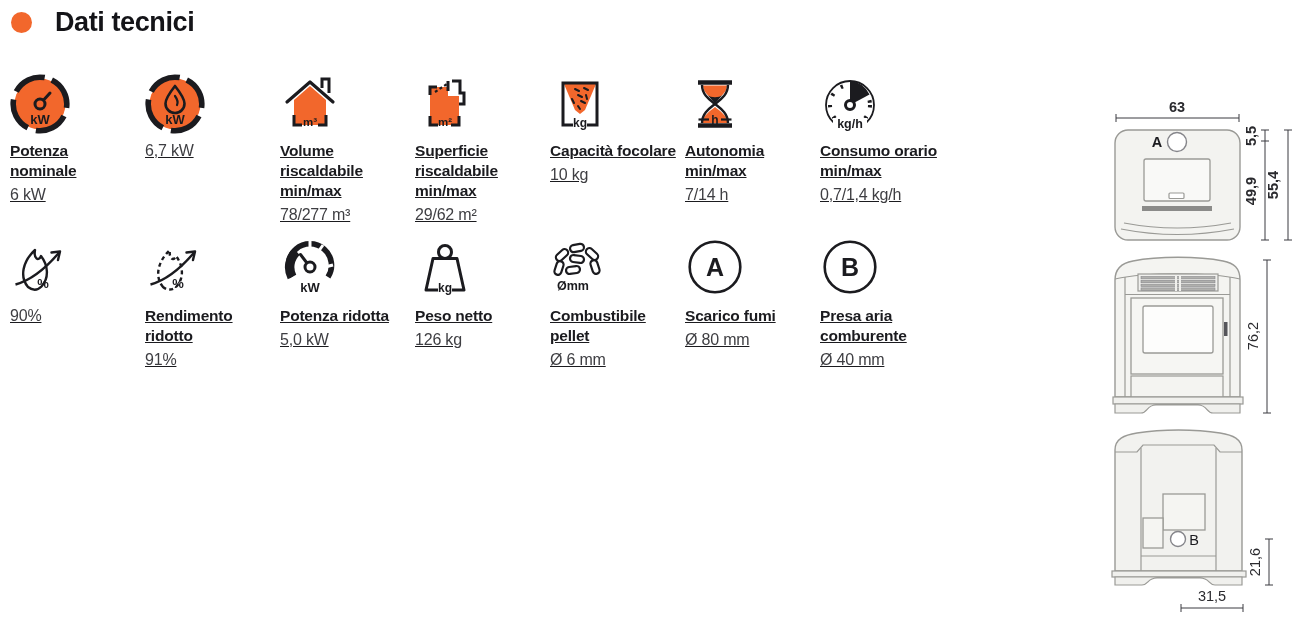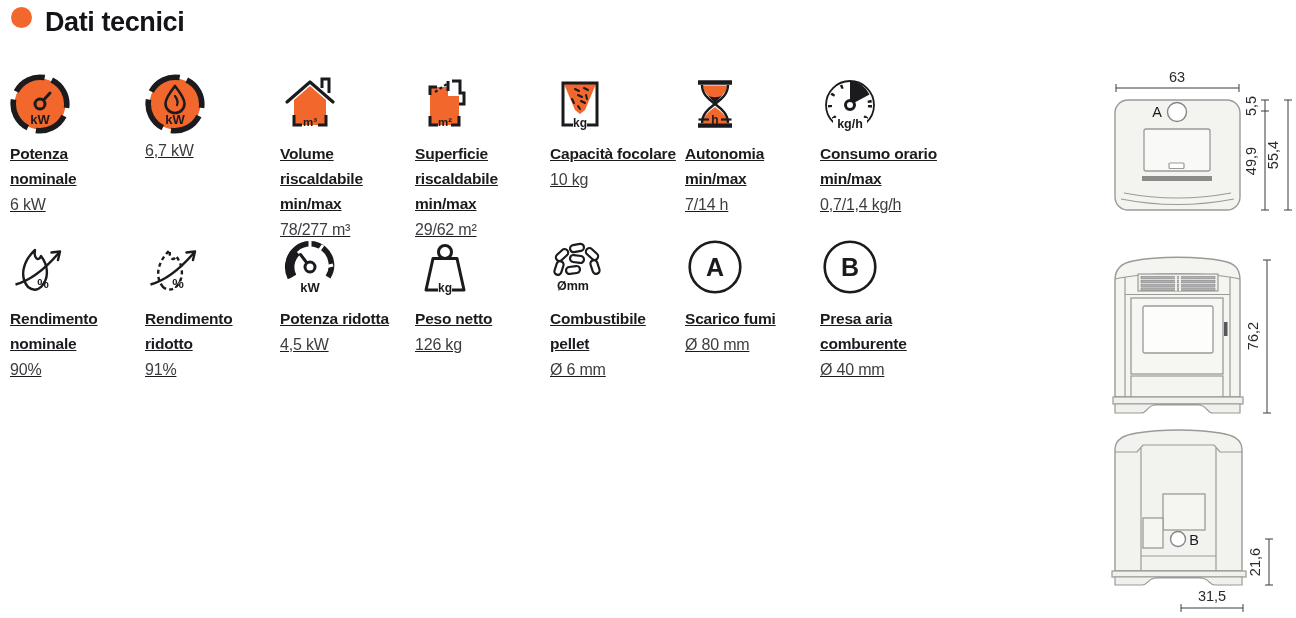--- a/index.html
+++ b/index.html
@@ -1,31 +1,31 @@
 <!DOCTYPE html>
 <html style="--accent: #F2672C;"><head>
 <meta charset="utf-8">
 <style>
   * { margin:0; padding:0; box-sizing:border-box; }
   html,body { background:#ffffff; }
   .stage { position:relative; width:1296px; height:618px; background:#fff; overflow:hidden;
            font-family:"Liberation Sans", sans-serif; color:#1B1B1F; }
 
   
-  .header { position:absolute; left:11px; top:7px; display:flex; align-items:flex-start; gap:13px; }
+  .header { position:absolute; left:11px; top:7px; display:flex; align-items:center; gap:23px; }
   .header .dot { width:21px; height:21px; border-radius:50%; background:var(--accent,#F2672C); }
   .header h1 { font-size:27px; font-weight:bold; letter-spacing:-0.4px; color:#141418; }
 
   
   .specs { position:absolute; left:10px; top:74px; display:grid;
            grid-template-columns:repeat(7,135px); grid-auto-rows:165px; }
   .spec { width:130px;text-decoration:underline; }
   .spec-icon { display:block; width:60px; height:60px; margin-bottom:7px; }
   .spec-icon svg { display:block; width:60px; height:60px; }
-  .spec-label { font-size:15.5px; font-weight:bold; line-height:25px; color:#1B1B1F;
+  .spec-label { font-size:15.5px; font-weight:bold; line-height:20px; color:#1B1B1F;
                 letter-spacing:-0.2px; max-width:126px; }
   .spec-value { font-size:16px; line-height:20px; color:#3E3E42; margin-top:4px; letter-spacing:-0.2px; }
 
   
   .dwg { position:absolute; }
   .dwg svg { display:block; }
   svg text { font-family:"Liberation Sans", sans-serif; }
   .dimtxt { font-size:14.5px; fill:#2A2A2E; }
   .marktxt { font-size:14.5px; fill:#1B1B1F; }
 </style>
@@ -151,21 +151,20 @@
     </div>
       <div class="spec">
       <span class="spec-icon">
           <svg viewBox="0 0 60 60">
             <path d="M18 48 C9.5 38 12.5 22.5 25 11 C23.5 19.5 28.5 23 31 17 C38 26 39.5 39 31.5 47.5 C27.5 51.5 22.5 51.5 18 48 Z" fill="none" stroke="#1B1B1F" stroke-width="2.4" stroke-linejoin="round"></path>
             <path d="M5.5 45.5 C22 41 37 28 50 12.5" fill="none" stroke="#1B1B1F" stroke-width="2.4"></path>
             <path d="M50 12.5 L41.5 13.5 M50 12.5 L48 21" fill="none" stroke="#1B1B1F" stroke-width="2.4" stroke-linecap="round"></path>
             <text x="33" y="49" text-anchor="middle" font-size="13" font-weight="bold" fill="#1B1B1F">%</text>
           </svg>
         </span>
-      <div class="spec-label">Rendimento nominale</div>
       <div class="spec-value">90%</div>
     </div>
       <div class="spec">
       <span class="spec-icon">
           <svg viewBox="0 0 60 60">
             <path d="M18 48 C9.5 38 12.5 22.5 25 11 C23.5 19.5 28.5 23 31 17 C38 26 39.5 39 31.5 47.5 C27.5 51.5 22.5 51.5 18 48 Z" fill="none" stroke="#1B1B1F" stroke-width="2.4" stroke-linejoin="round" stroke-dasharray="4 3.2"></path>
             <path d="M5.5 45.5 C22 41 37 28 50 12.5" fill="none" stroke="#1B1B1F" stroke-width="2.4"></path>
             <path d="M50 12.5 L41.5 13.5 M50 12.5 L48 21" fill="none" stroke="#1B1B1F" stroke-width="2.4" stroke-linecap="round"></path>
             <text x="33" y="49" text-anchor="middle" font-size="13" font-weight="bold" fill="#1B1B1F">%</text>
           </svg>
@@ -182,21 +181,21 @@
               <line x1="30" y1="1" x2="30" y2="13"></line>
               <line x1="43" y1="6" x2="36" y2="16"></line>
               <line x1="53" y1="26" x2="41" y2="29"></line>
             </g>
             <line x1="30" y1="28" x2="20.5" y2="15.5" stroke="#1B1B1F" stroke-width="3" stroke-linecap="round"></line>
             <circle cx="30" cy="28" r="5" fill="#ffffff" stroke="#1B1B1F" stroke-width="3"></circle>
             <text x="30" y="52.5" text-anchor="middle" font-size="13" font-weight="bold" fill="#1B1B1F">kW</text>
           </svg>
         </span>
       <div class="spec-label">Potenza ridotta</div>
-      <div class="spec-value">4,5 kW</div>
+      <div class="spec-value">5,0 kW</div>
     </div>
       <div class="spec">
       <span class="spec-icon">
           <svg viewBox="0 0 60 60">
             <circle cx="30" cy="13" r="6.5" fill="#ffffff" stroke="#1B1B1F" stroke-width="3"></circle>
             <path d="M23 51 L11 51 L18 19.5 L42 19.5 L49 51 L37 51" fill="#ffffff" stroke="#1B1B1F" stroke-width="3" stroke-linejoin="round"></path>
             <text x="30" y="52.5" text-anchor="middle" font-size="12" font-weight="bold" fill="#1B1B1F">kg</text>
           </svg>
         </span>
       <div class="spec-label">Peso netto</div>
@@ -235,21 +234,21 @@
           <svg viewBox="0 0 60 60">
             <circle cx="30" cy="28" r="25.3" fill="none" stroke="#1B1B1F" stroke-width="2.6"></circle>
             <text x="30" y="37" text-anchor="middle" font-size="25" font-weight="bold" fill="#1B1B1F">B</text>
           </svg>
         </span>
       <div class="spec-label">Presa aria comburente</div>
       <div class="spec-value">Ø 40 mm</div>
     </div>
     </div>
 
-  <div class="dwg" style="left:1086px; top:68px;">
+  <div class="dwg" style="left:1086px; top:98px;font-weight:bold;">
     <svg width="210" height="152" viewBox="0 0 210 152">
       <g stroke="#3B3B40" stroke-width="1">
         <line x1="30" y1="20" x2="153" y2="20"></line>
         <line x1="30" y1="16" x2="30" y2="24"></line>
           <line x1="153" y1="16" x2="153" y2="24"></line>
         <line x1="179" y1="32" x2="179" y2="142"></line>
         <line x1="175" y1="32" x2="183" y2="32"></line>
           <line x1="175" y1="43" x2="183" y2="43"></line>
           <line x1="175" y1="142" x2="183" y2="142"></line>
         <line x1="202" y1="32" x2="202" y2="142"></line>

